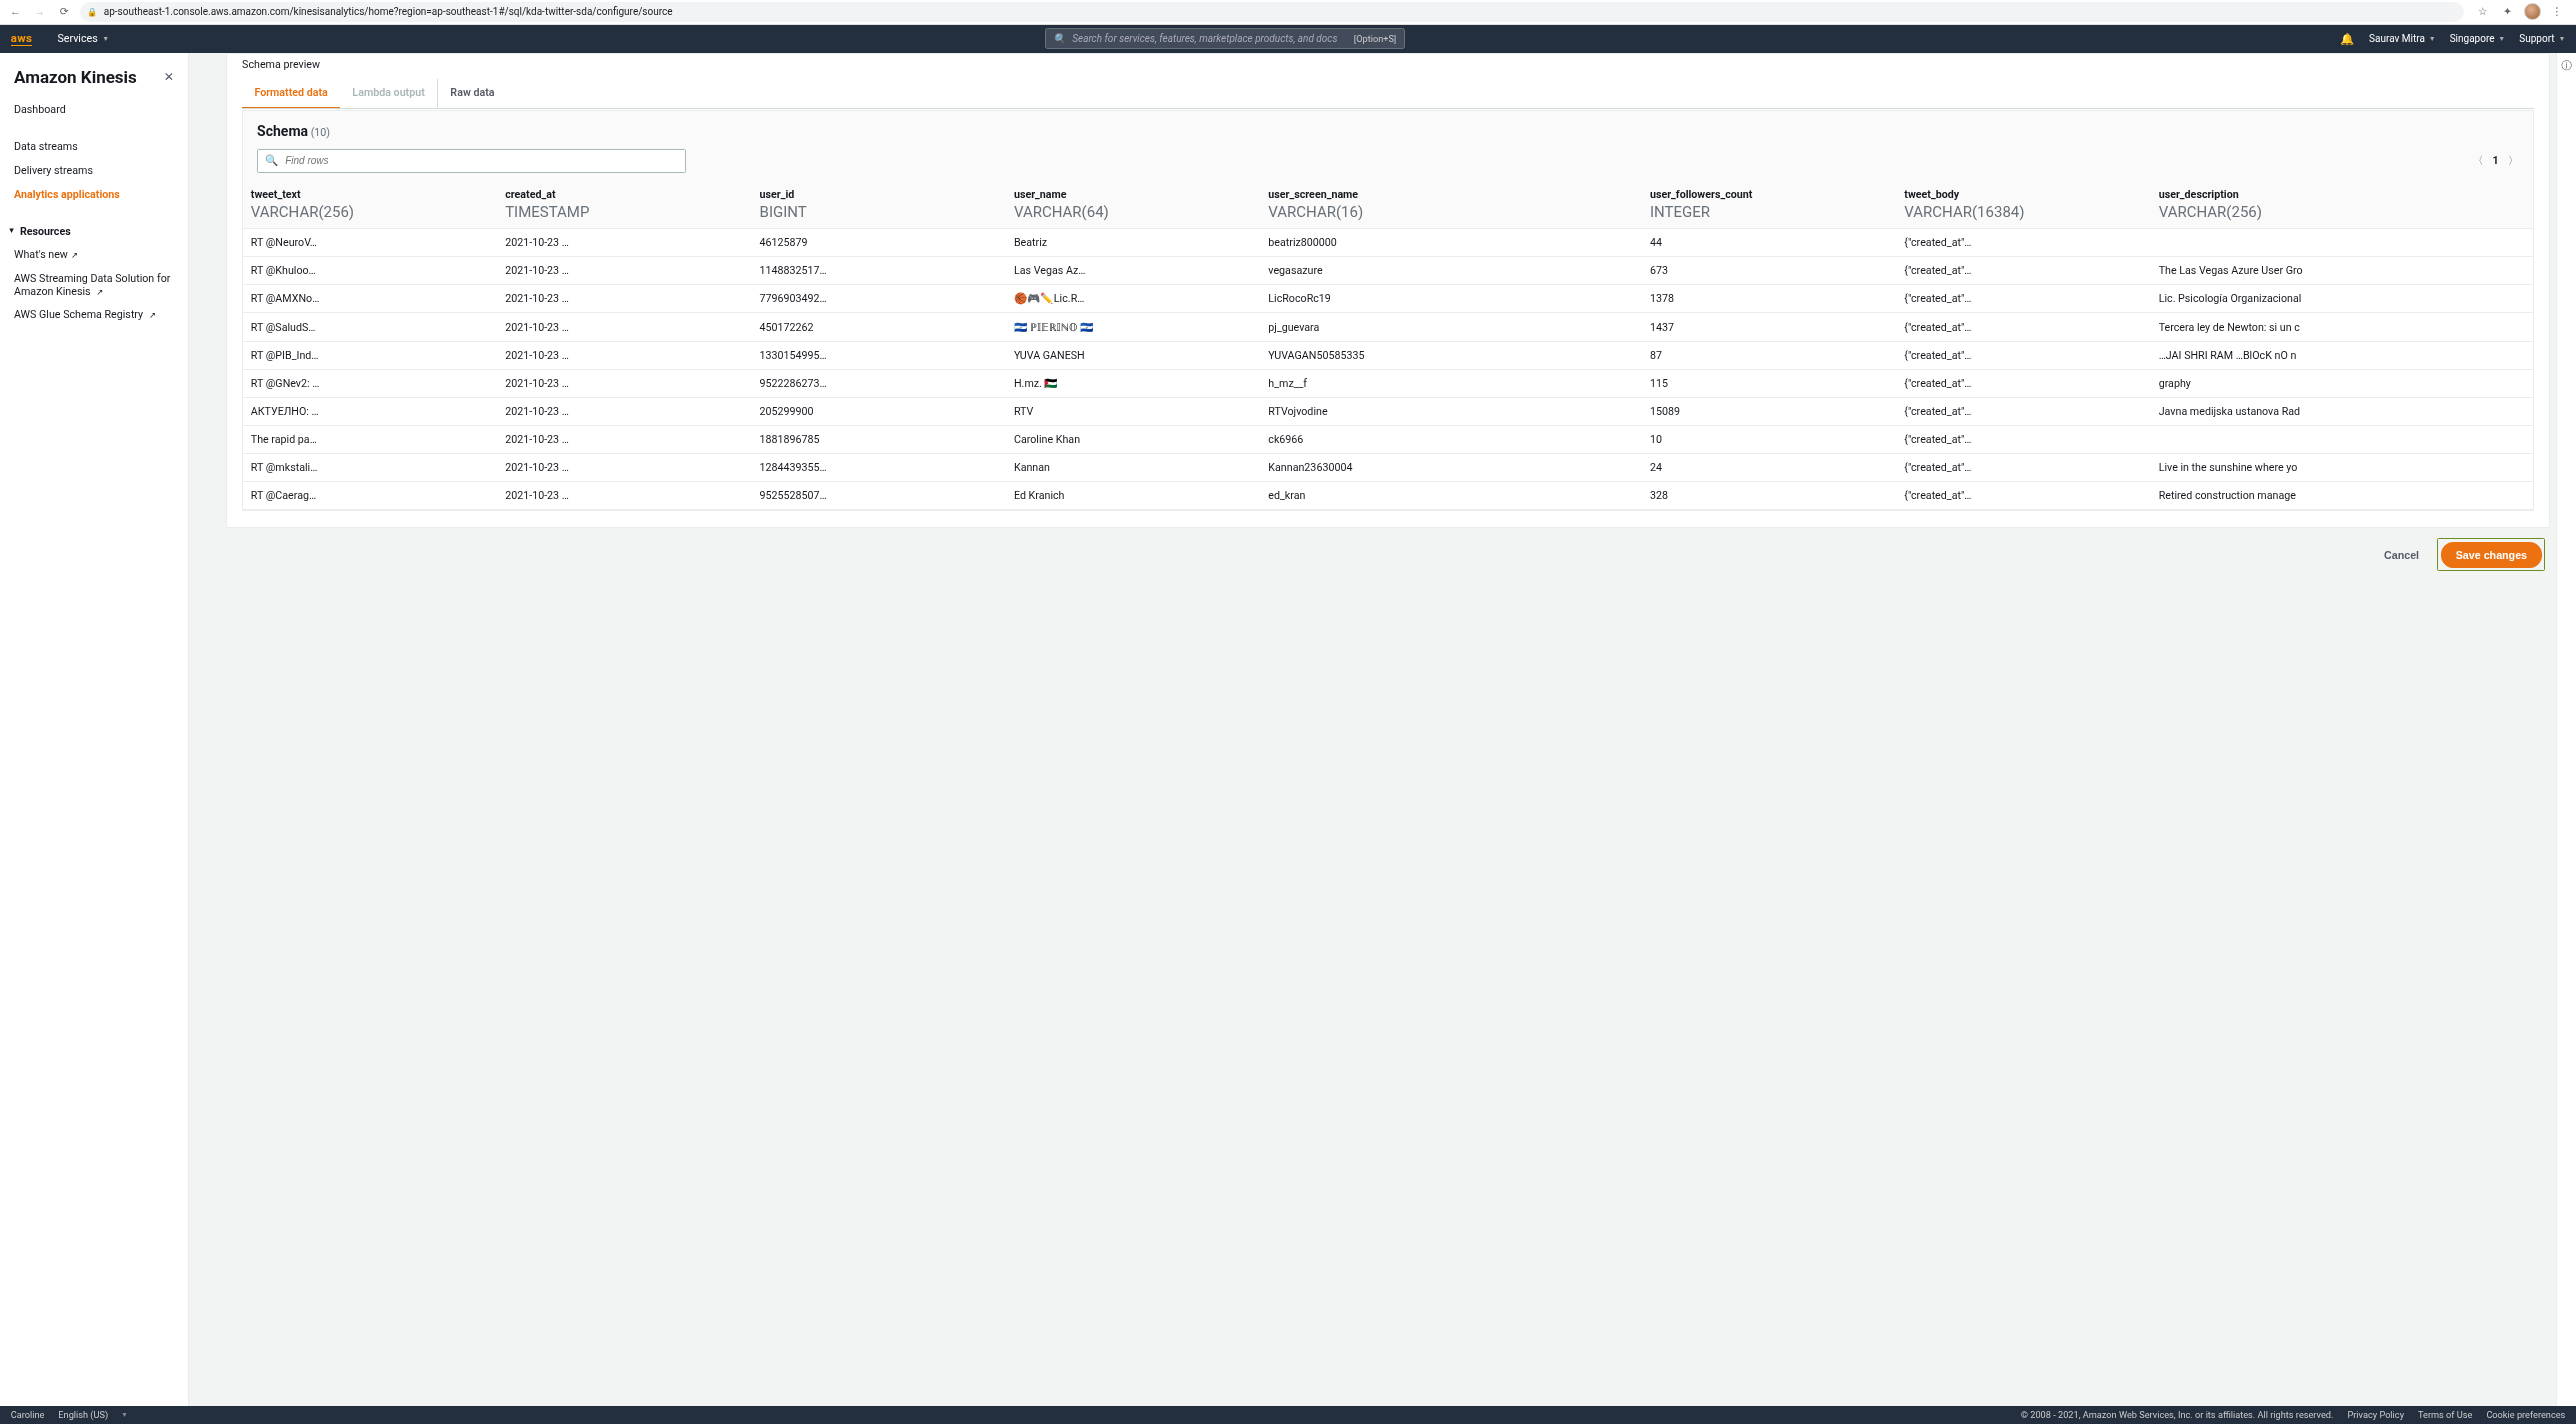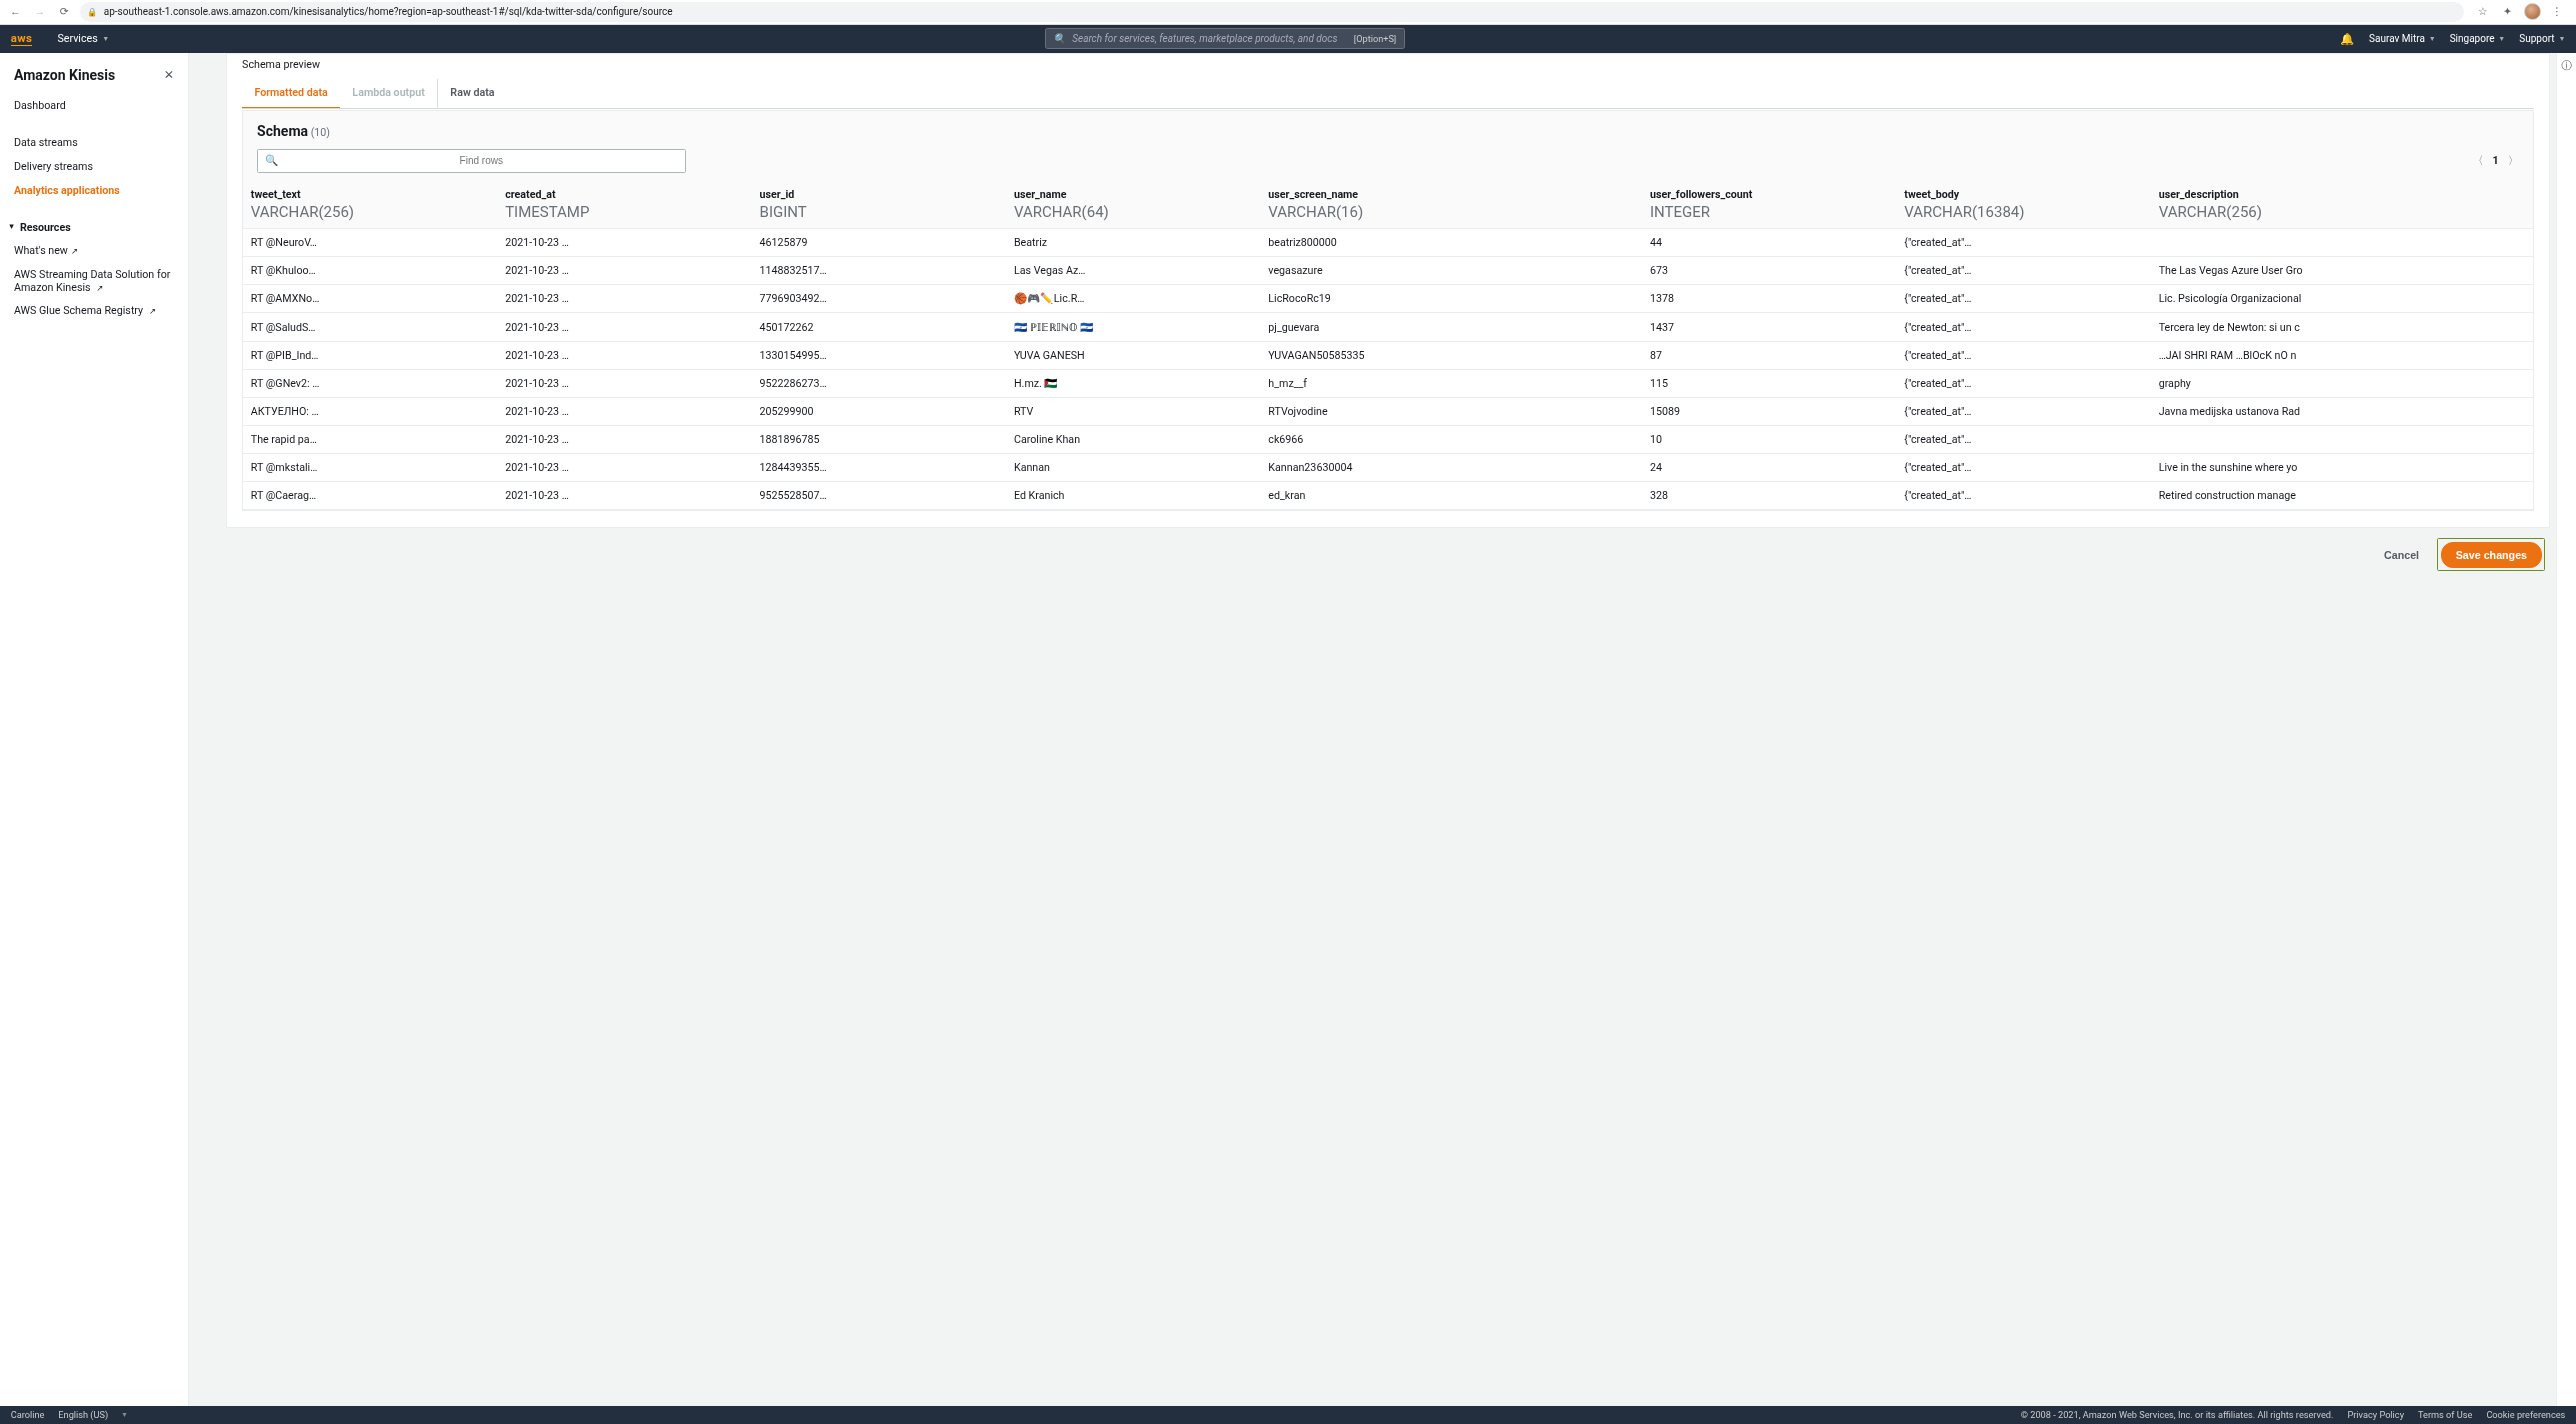--- a/index.html
+++ b/index.html
@@ -22,21 +22,21 @@
 .aws-nav .svc .tri { font-size:7px; color:#aaa; }
 .aws-search { flex:0 0 auto; margin-left:auto; margin-right:auto; width:360px; height:21.5px; background:#414b5a; border:0.8px solid #687078; border-radius:2.3px; display:flex; align-items:center; padding:0 7.7px; gap:6.1px; color:#aab; font-style:italic; font-size:10px; }
 .aws-search .shortcut { margin-left:auto; font-style:normal; color:#ccc; font-size:9.2px; }
 .aws-nav .right { display:flex; align-items:center; gap:14px; font-size:10px; }
 .aws-nav .right .item { display:flex; align-items:center; gap:3.8px; cursor:pointer; }
 
 
 .app { display:flex; height: calc(100vh - 24.5px - 28px - 18.4px); }
 .sidebar { width:189px; border-right:0.8px solid #eaeded; padding:14px 0 0 0; position:relative; }
 .sidebar-header { display:flex; align-items:center; justify-content:space-between; padding:0 14px 10.7px 14px; }
-.sidebar-header h1 { font-size:14px; font-weight:700; }
+.sidebar-header h1 { font-size:17px; font-weight:700; }
 .sidebar-header .close { font-size:12.3px; color:#545b64; cursor:pointer; }
 .side-link { display:block; padding:5.4px 14px; color:#16191f; text-decoration:none; font-size:10.7px; cursor:pointer; }
 .side-link.active { color:#ec7211; font-weight:700; }
 .side-spacer { height:14px; }
 .side-group { display:flex; align-items:center; gap:4.6px; padding:4.6px 7.7px; font-weight:700; cursor:pointer; }
 .side-group .tri { font-size:7.7px; transform:translateY(-0.8px); }
 .side-link .ext { margin-left:3.1px; font-size:8.4px; }
 
 .main { flex:1; background:#f2f3f3; position:relative; overflow:auto; padding:0 18.4px 14px 18.4px; }
 .panel { background:#fff; border:0.8px solid #eaeded; padding:0 15.3px 15.3px 15.3px; }
@@ -48,21 +48,21 @@
 .tab.active { color:#ec7211; border-bottom-color:#ec7211; }
 .tab.disabled { color:#aab7b8; }
 .tab.sep { border-left:0.8px solid #d5dbdb; }
 
 .schema-card { border:0.8px solid #eaeded; margin-top:1px; }
 .schema-head { padding:12.3px 14px 9.2px 14px; display:flex; align-items:center; justify-content:space-between; background:#fafafa; }
 .schema-head h2 { font-size:14px; font-weight:700; display:inline-block; }
 .schema-head .count { color:#687078; font-weight:400; }
 .schema-tools { padding:0 14px 7.7px 14px; display:flex; align-items:center; justify-content:space-between; background:#fafafa; }
 .find { display:flex; align-items:center; gap:6.1px; border:0.8px solid #aab7b8; border-radius:1.5px; padding:4.6px 7.7px; width:429px; color:#687078; background:#fff; }
-.find input { border:none; outline:none; font-size:10px; flex:1; color:#16191f; background:transparent;text-align:center; }
+.find input { border:none; outline:none; font-size:10px; font-style:italic; flex:1; color:#16191f; background:transparent; }
 .pager { display:flex; align-items:center; gap:9.2px; color:#687078; }
 .pager .num { color:#16191f; font-weight:700; }
 .pager .arrow { cursor:pointer; }
 
 .grid { overflow-x:auto; }
 table { width:100%; border-collapse:collapse; table-layout:fixed; }
 th { text-align:left; padding:7.7px 7.7px; border-bottom:0.8px solid #eaeded; vertical-align:top; background:#fafafa; }
 th .col-name { font-weight:700; font-size:10.7px; word-break:break-word; }
 th .col-type { font-size:15px; color:#687078; font-weight:400; margin-top:1.5px; }
 td { padding:7px 7.7px; border-bottom:0.8px solid #eaeded; font-size:10.7px; white-space:nowrap; overflow:hidden; text-overflow:ellipsis; }

